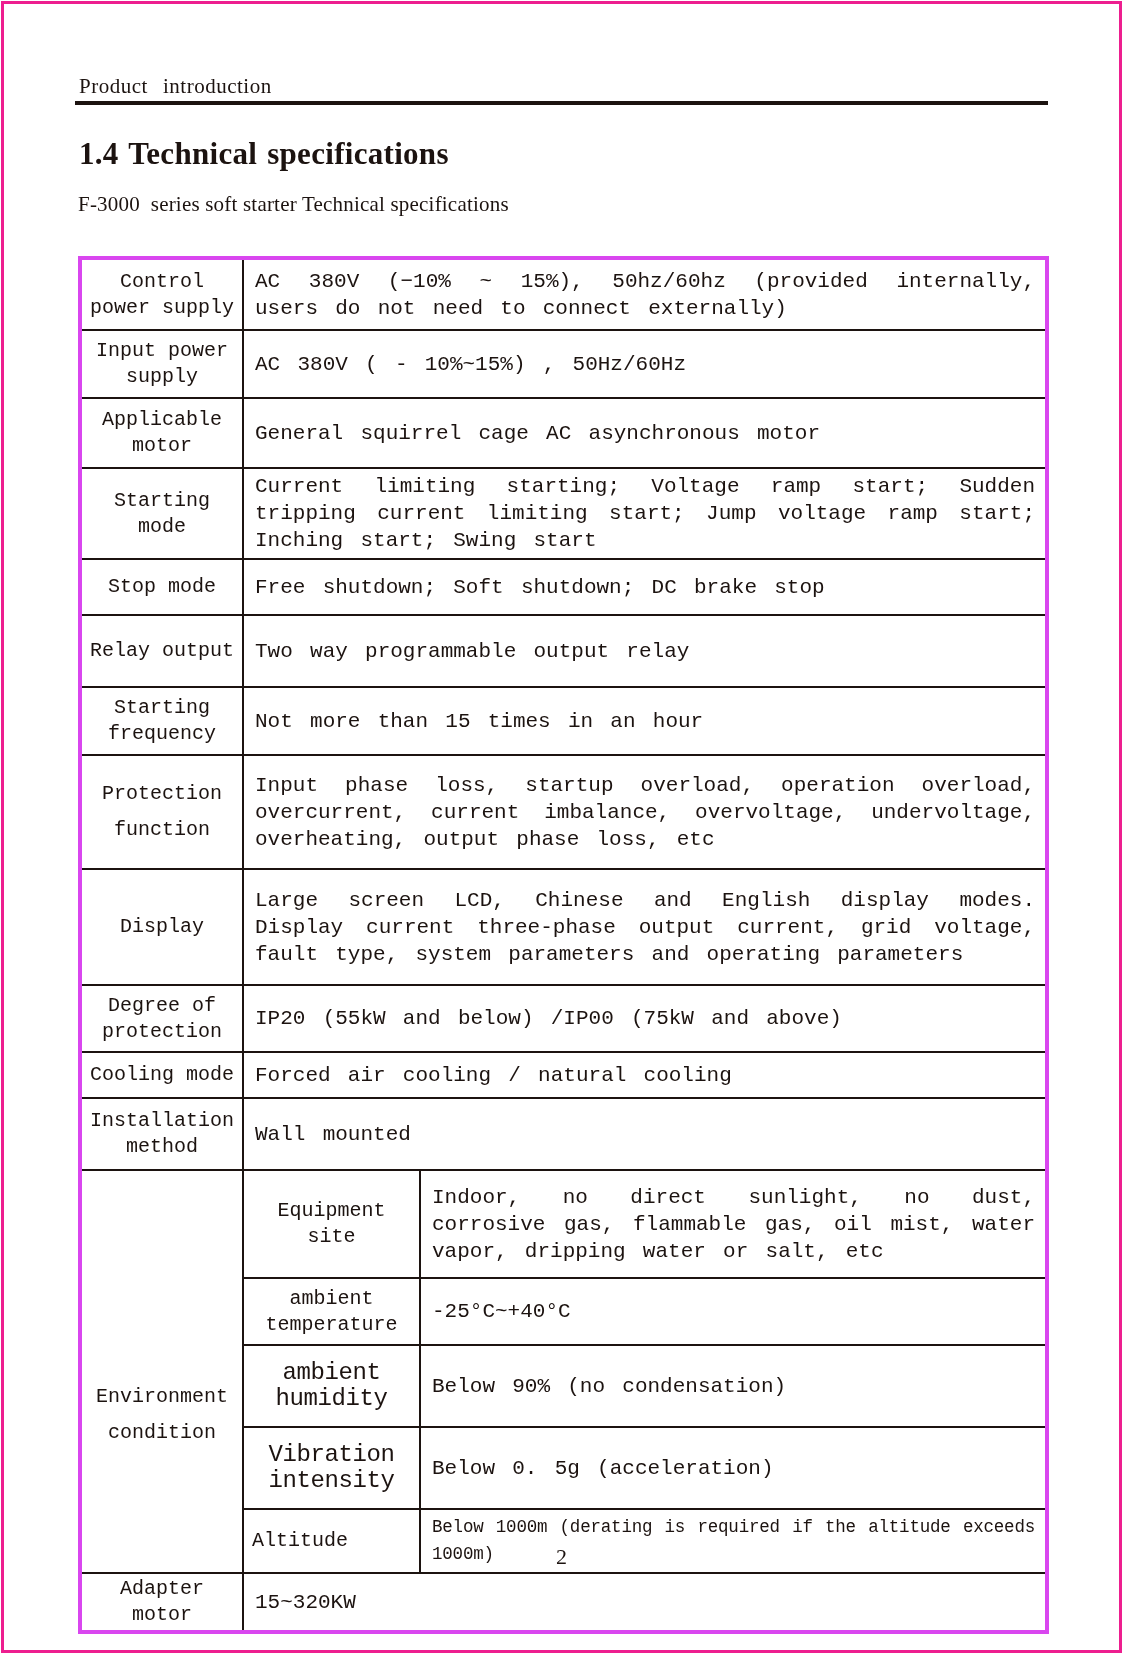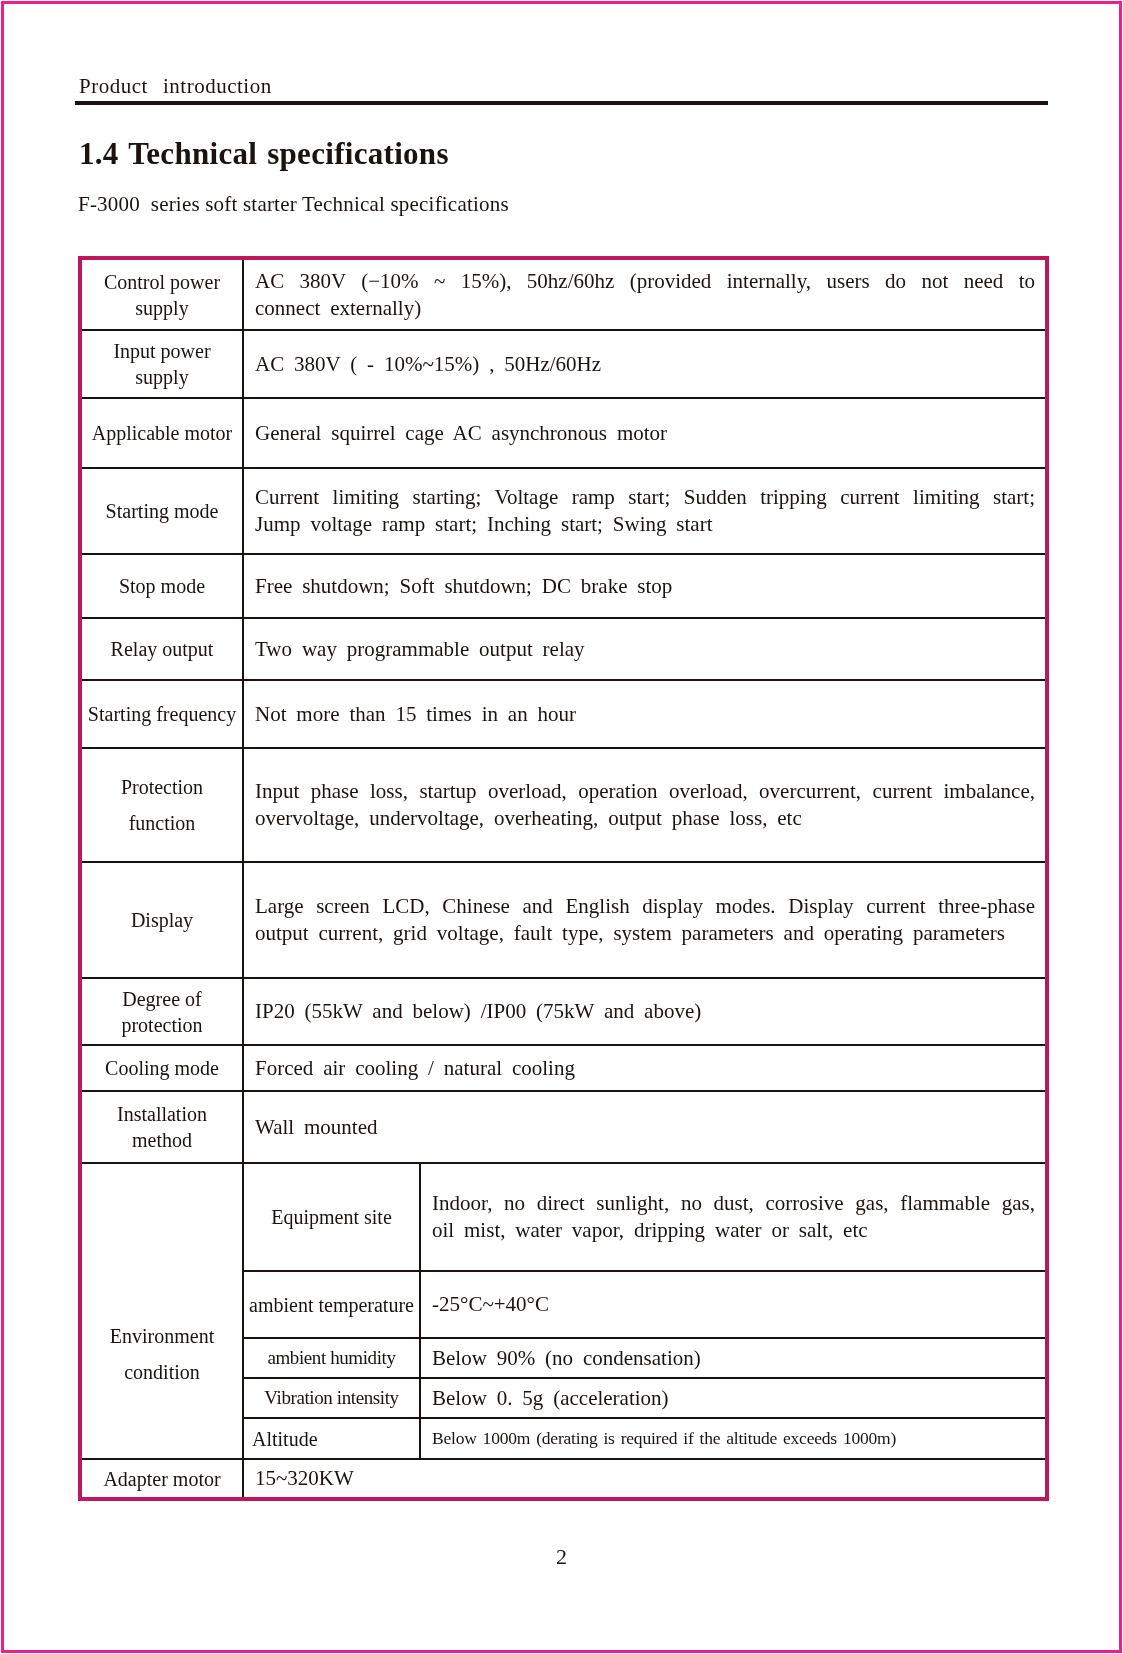--- a/index.html
+++ b/index.html
@@ -31,49 +31,49 @@
   .section-subtitle{
     position:absolute;left:78px;top:192px;
     font-size:21px;white-space:pre-wrap;letter-spacing:0.2px;
   }
   table.spec{
     position:absolute;left:78px;top:256px;
     width:967px;
     border-collapse:collapse;
     table-layout:fixed;
   }
-  table.spec{border:4px solid #be185d;}
+  table.spec{border:4px solid #d946ef;font-family:Liberation Mono, monospace;}
   table.spec td{
     border:2.5px solid #1c1310;
     vertical-align:middle;
     overflow:hidden;
   }
   col.c1{width:163px;} col.c2{width:177px;} col.c3{width:627px;}
   td.lbl{
     text-align:center;
     font-size:20px;line-height:26px;
     padding:2px 4px;
   }
   td.lbl.gap{line-height:36px;}
   td.env-lbl{
     vertical-align:top;padding-top:88px;
     line-height:36px;
   }
-  td.sub-sm{font-size:19px;letter-spacing:-0.4px;padding:2px 2px;}
+  td.sub-sm{font-size:24px;letter-spacing:-0.4px;padding:14px 2px;}
   td.lbl-left{text-align:left;padding-left:8px;}
   td.val{
     font-size:21px;line-height:27px;
     padding:4px 10px 4px 11px;
     text-align:justify;
     word-spacing:0.22em;
   }
   td.val.sm{font-size:17.5px;letter-spacing:-0.2px;word-spacing:0.1em;}
   
   tr.h72{height:72px;}  tr.h68{height:68px;}  tr.h70{height:70px;}
-  tr.h109{height:86px;} tr.h56{height:64px;} tr.h62{height:62px;}
+  tr.h109{height:86px;} tr.h56{height:56px;} tr.h62{height:72px;}
   tr.h114{height:114px;} tr.h116{height:116px;} tr.h67{height:67px;}
   tr.h55{height:46px;}  tr.h108{height:108px;} tr.h40{height:40px;}
   tr.h41{height:41px;}
   .page-number{
     position:absolute;left:0;top:1544px;width:1123px;
     text-align:center;font-size:22px;
   }
 </style>
 </head>
 <body>

